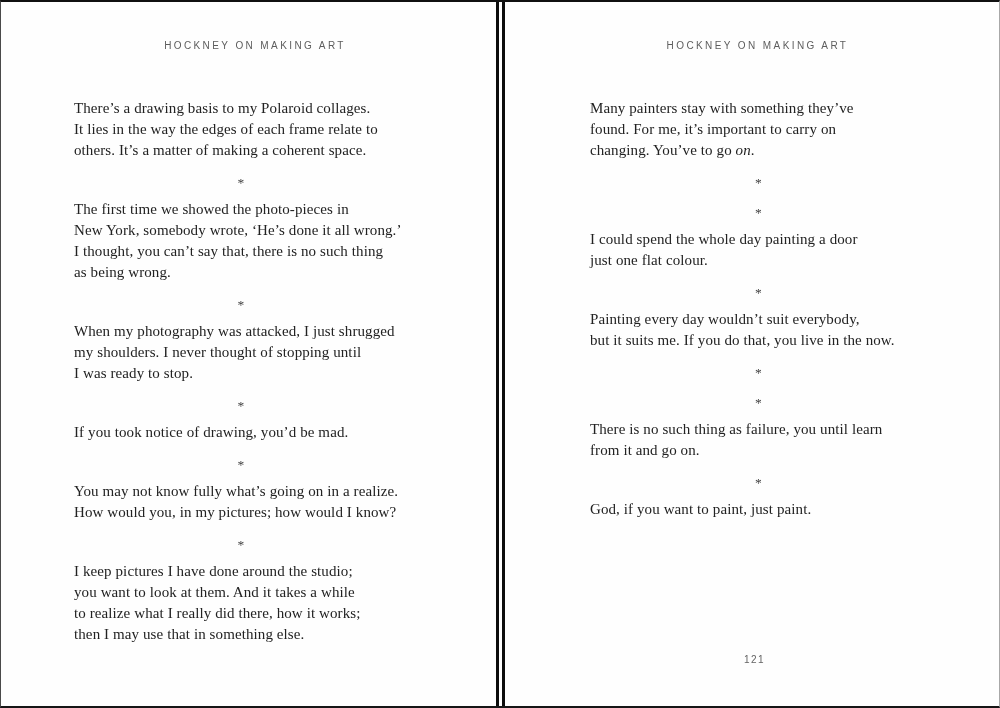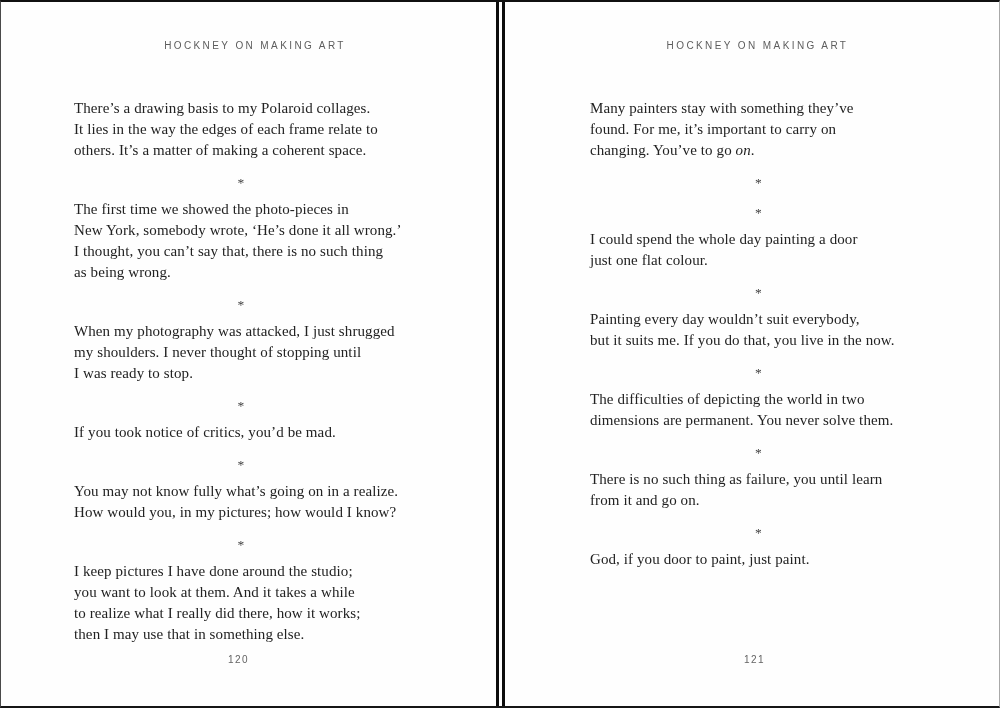--- a/index.html
+++ b/index.html
@@ -81,53 +81,50 @@
       <div class="asterisk">*</div>
       <p class="para">The first time we showed the photo-pieces in
 New York, somebody wrote, ‘He’s done it all wrong.’
 I thought, you can’t say that, there is no such thing
 as being wrong.</p>
       <div class="asterisk">*</div>
       <p class="para">When my photography was attacked, I just shrugged
 my shoulders. I never thought of stopping until
 I was ready to stop.</p>
       <div class="asterisk">*</div>
-      <p class="para">If you took notice of critics, you’d be mad.</p>
+      <p class="para">If you took notice of drawing, you’d be mad.</p>
       <div class="asterisk">*</div>
       <p class="para">You may not know fully what’s going on in a realize.
 How would you, in my pictures; how would I know?</p>
       <div class="asterisk">*</div>
       <p class="para">I keep pictures I have done around the studio;
 you want to look at them. And it takes a while
 to realize what I really did there, how it works;
 then I may use that in something else.</p>
     </div>
-    <div class="folio">120</div>
   </div>
 
   <div class="gutter-gap"></div>
 
   <div class="page page-right">
     <div class="running-head">HOCKNEY ON MAKING ART</div>
     <div class="page-body">
       <p class="para"><span>Many painters stay with something they’ve
 found. For me, it’s important to carry on
 changing. You’ve to go </span><i>on</i><span>.</span></p>
       <div class="asterisk">*</div>
       <div class="asterisk">*</div>
       <p class="para">I could spend the whole day painting a door
 just one flat colour.</p>
       <div class="asterisk">*</div>
       <p class="para">Painting every day wouldn’t suit everybody,
 but it suits me. If you do that, you live in the now.</p>
       <div class="asterisk">*</div>
-      <p class="para">The difficulties of depicting the world in two
-dimensions are permanent. You never solve them.</p>
       <div class="asterisk">*</div>
       <p class="para">There is no such thing as failure, you until learn
 from it and go on.</p>
       <div class="asterisk">*</div>
-      <p class="para">God, if you door to paint, just paint.</p>
+      <p class="para">God, if you want to paint, just paint.</p>
     </div>
     <div class="folio">121</div>
   </div>
 
 </div>
 
 </body></html>

